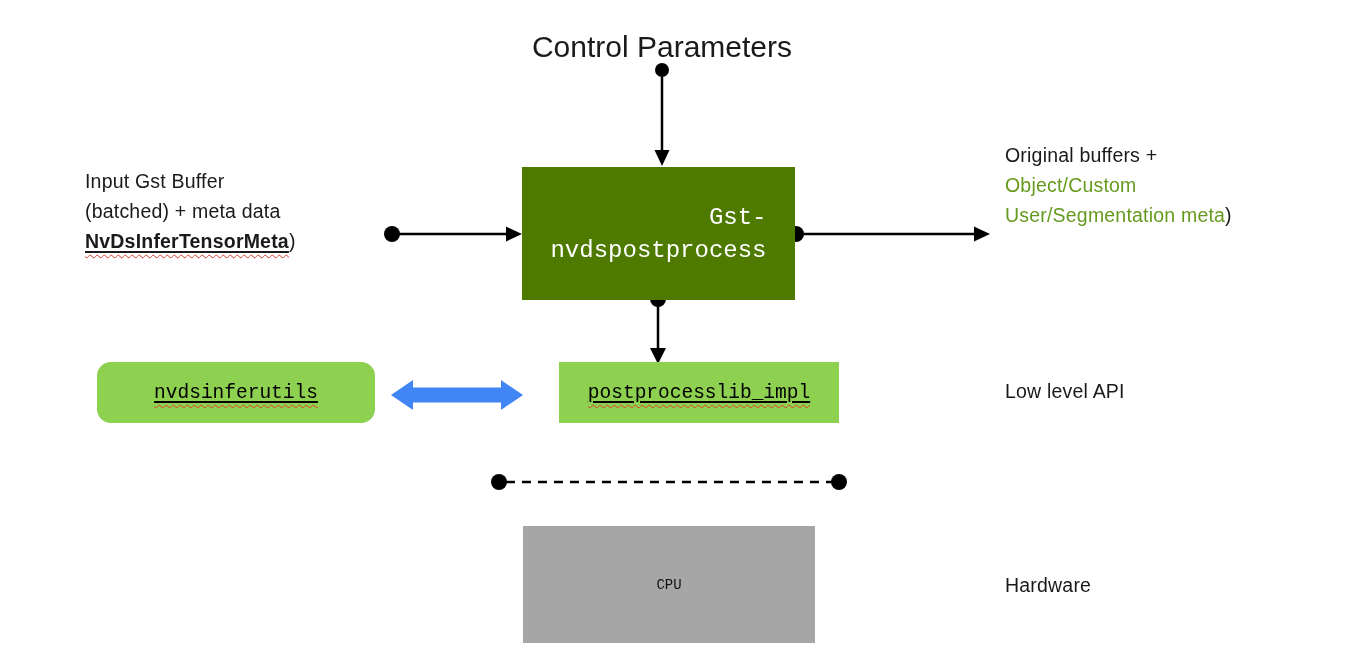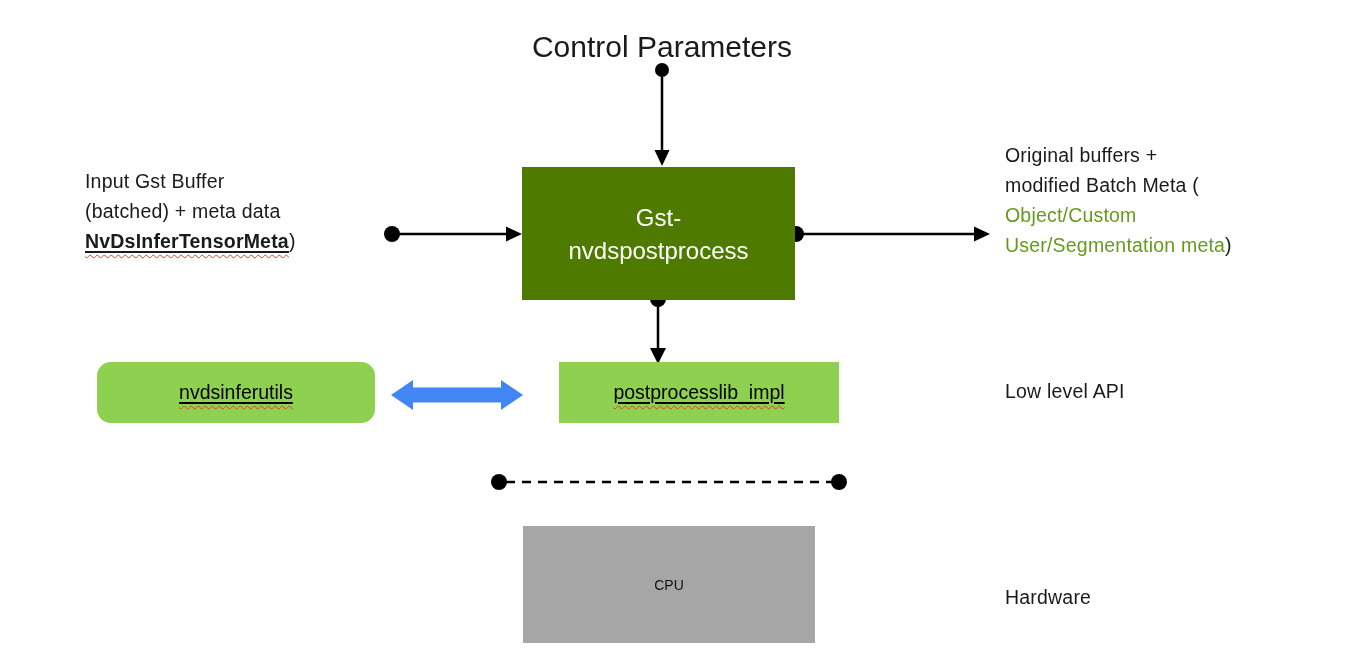--- a/index.html
+++ b/index.html
@@ -43,21 +43,22 @@
     width: 400px;
     text-align: center;
     font-size: 30px;
     color: var(--ink);
   }
   .box {
     position: absolute;
     display: flex;
     align-items: center;
     justify-content: center;
-    text-align: center;
+    text-align: right;
+    font-family: Liberation Mono, monospace;
   }
   .main-box {
     left: 522px; top: 167px;
     width: 273px; height: 133px;
     background: var(--dark-green);
     color: #ffffff;
     font-size: 24px;
     line-height: 33px;
   }
   .lib-box {
@@ -70,21 +71,21 @@
   .cpu-box {
     left: 523px; top: 526px;
     width: 292px; height: 117px;
     background: var(--gray);
     color: #111111;
     font-size: 14px;
   }
   .input-label  { left: 85px;  top: 166px; width: 270px; }
   .output-label { left: 1005px; top: 140px; width: 305px; }
   .lowapi-label { left: 1005px; top: 376px; width: 250px; }
-  .hardware-label { left: 1005px; top: 582px; width: 250px; }
+  .hardware-label { left: 1005px; top: 570px; width: 250px; }
   .green-text { color: var(--green-text); }
   .bold { font-weight: 700; }
   .u { text-decoration: underline; text-decoration-thickness: 1.5px; text-underline-offset: 3px; }
   .squiggle {
     text-decoration-line: underline;
     text-decoration-style: wavy;
     text-decoration-color: var(--squiggle-red);
     text-decoration-thickness: 1px;
     text-underline-offset: 6px;
   }
@@ -143,21 +144,20 @@
   </div>
 
   <div class="label input-label">
     <div>Input Gst Buffer</div>
     <div>(batched) + meta data</div>
     <div><span class="bold u"><span class="squiggle">NvDsInferTensorMeta</span></span><span>)</span></div>
   </div>
 
   <div class="label output-label">
     <div>Original buffers +</div>
-    <div>modified Batch Meta (</div>
     <div class="green-text">Object/Custom</div>
     <div><span class="green-text">User/Segmentation meta</span><span>)</span></div>
   </div>
 
   <div class="box lib-box nvdsinferutils-box">
     <span class="u"><span class="squiggle">nvdsinferutils</span></span>
   </div>
   <div class="box lib-box postprocesslib-box">
     <span class="u"><span class="squiggle">postprocesslib_impl</span></span>
   </div>

